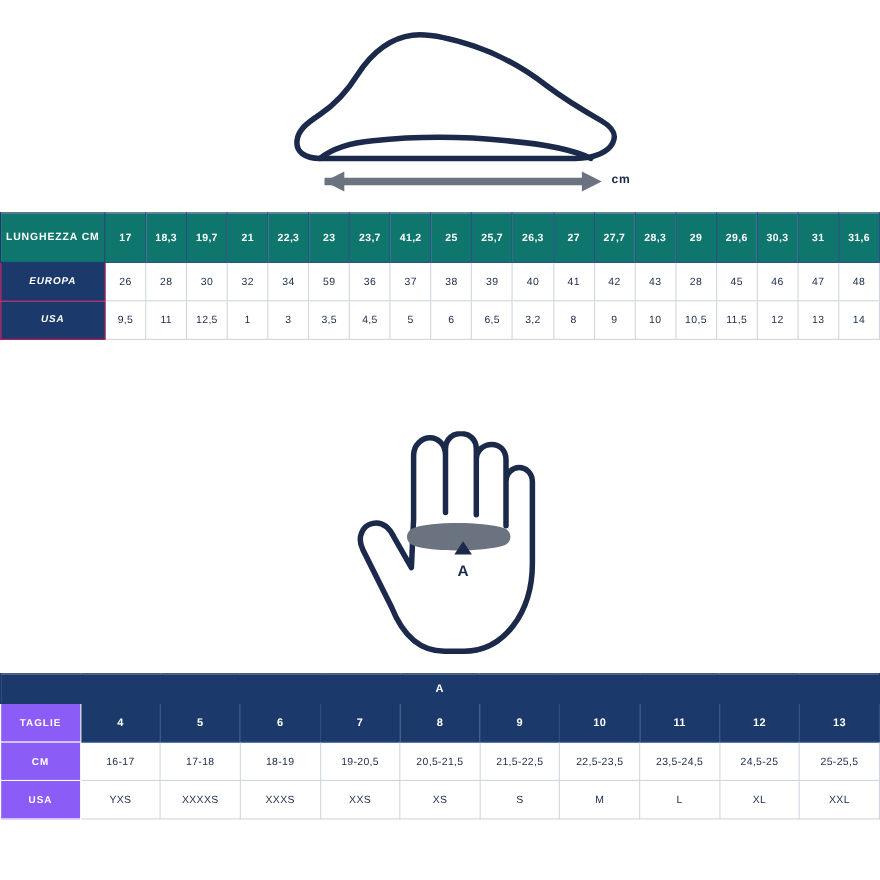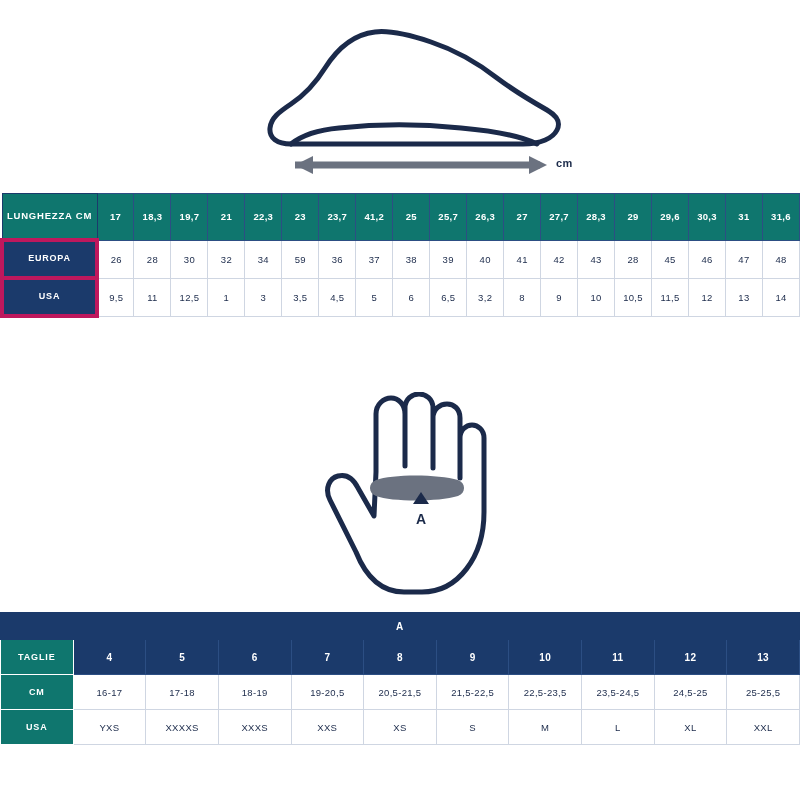--- a/index.html
+++ b/index.html
@@ -89,21 +89,22 @@
   .shoe-table tr:first-child .rowhead {
     border: 1px solid #1b3a6b;
   }
   .shoe-table tr:not(:first-child) td:not(.rowhead) {
     border-left: 1px solid #cfd6e2;
     border-right: 1px solid #cfd6e2;
     border-top: 1px solid #cfd6e2;
     border-bottom: 1px solid #cfd6e2;
   }
   .shoe-table tr:not(:first-child) .rowhead {
-    border: 4px solid #be185d;
+    border: 1px solid #be185d;
+    font-style: italic;
   }
 
   
   .hand-figure {
     position: absolute;
     left: 0;
     top: 372px;
     width: 800px;
     height: 232px;
   }
@@ -133,21 +134,21 @@
   .glove-table .band {
     background: #1b3a6b;
     color: #ffffff;
     font-weight: bold;
     font-size: 10px;
     letter-spacing: 1px;
     height: 24px;
     border: 1px solid #1b3a6b;
   }
   .glove-table .rowhead {
-    background: #0f766e;
+    background: #8b5cf6;
     color: #ffffff;
     font-weight: bold;
     font-size: 9px;
     letter-spacing: 0.9px;
     width: 92px;
     border: 1px solid #ffffff;
   }
   .glove-table tr.head-row td:not(.rowhead) {
     background: #1b3a6b;
     color: #ffffff;

